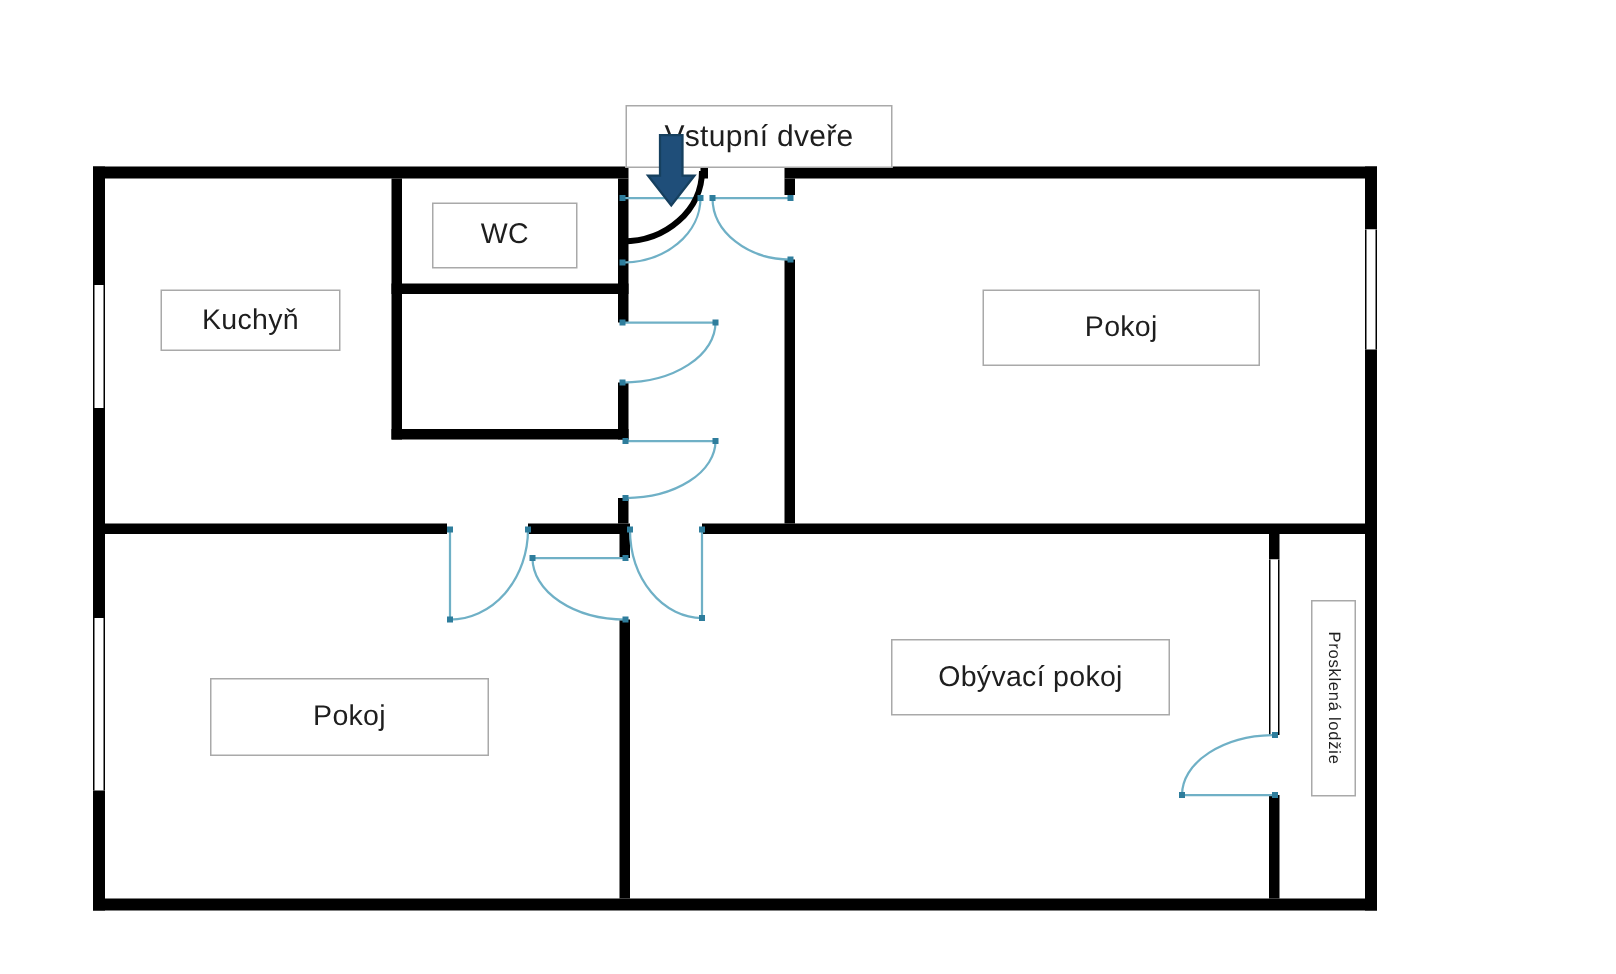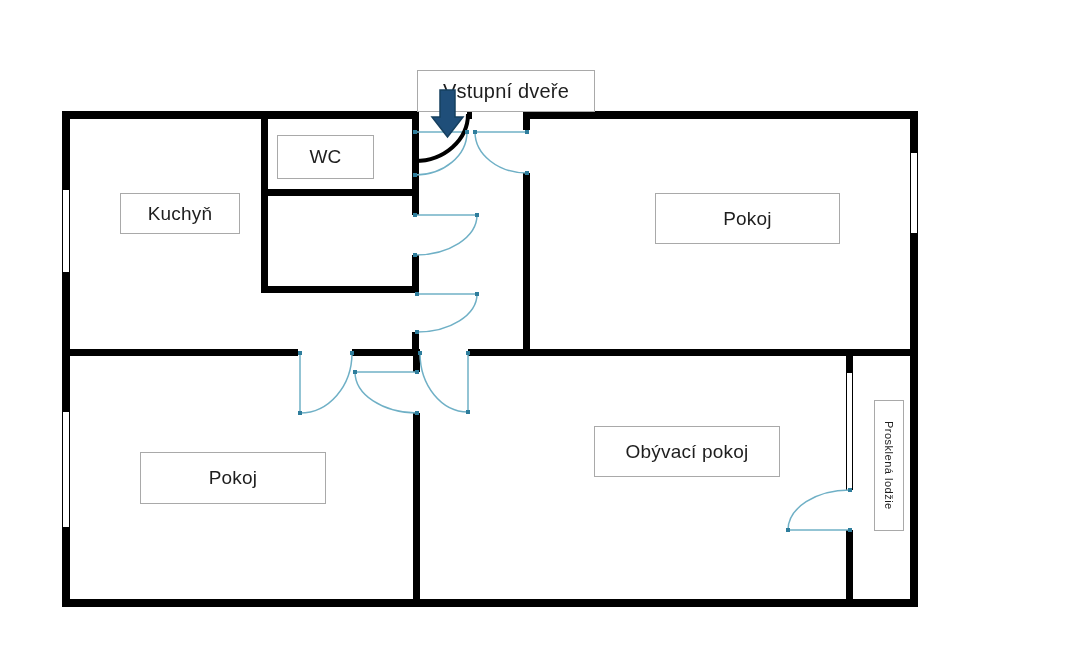--- a/index.html
+++ b/index.html
@@ -51,22 +51,22 @@
   <div class="wall" style="left:468px;top:349px;width:442px;height:7px;"></div>
 
   <div class="wall" style="left:413px;top:356px;width:7px;height:16px;"></div>
   <div class="wall" style="left:413px;top:413px;width:7px;height:186px;"></div>
 
   <div class="wall" style="left:846px;top:356px;width:7px;height:17px;"></div>
   <div class="window" style="left:846px;top:373px;width:7px;height:117px;"></div>
   <div class="wall" style="left:846px;top:530px;width:7px;height:69px;"></div>
 
   <div class="label big" style="left:417px;top:70px;width:176px;height:40px;">Vstupní dveře</div>
-  <div class="label" style="left:277px;top:135px;width:95px;height:42px;">WC</div>
-  <div class="label" style="left:107px;top:193px;width:118px;height:39px;margin-left:13px;">Kuchyň</div>
+  <div class="label" style="left:288px;top:135px;width:95px;height:42px;">WC</div>
+  <div class="label" style="left:107px;top:193px;width:118px;height:39px;">Kuchyň</div>
   <div class="label" style="left:655px;top:193px;width:183px;height:49px;">Pokoj</div>
   <div class="label" style="left:594px;top:426px;width:184px;height:49px;">Obývací pokoj</div>
   <div class="label" style="left:140px;top:452px;width:184px;height:50px;">Pokoj</div>
   <div class="label vertical" style="left:874px;top:400px;width:28px;height:129px;">Prosklená lodžie</div>
 
   <svg id="overlay" width="1077" height="649" viewBox="0 0 1077 649">
     <g fill="none" stroke="#6fb0c6" stroke-width="1.5">
       <path d="M415 132 H467"></path>
       <path d="M467 132 A52 43 0 0 1 415 175"></path>
       <path d="M475 132 H527"></path>

